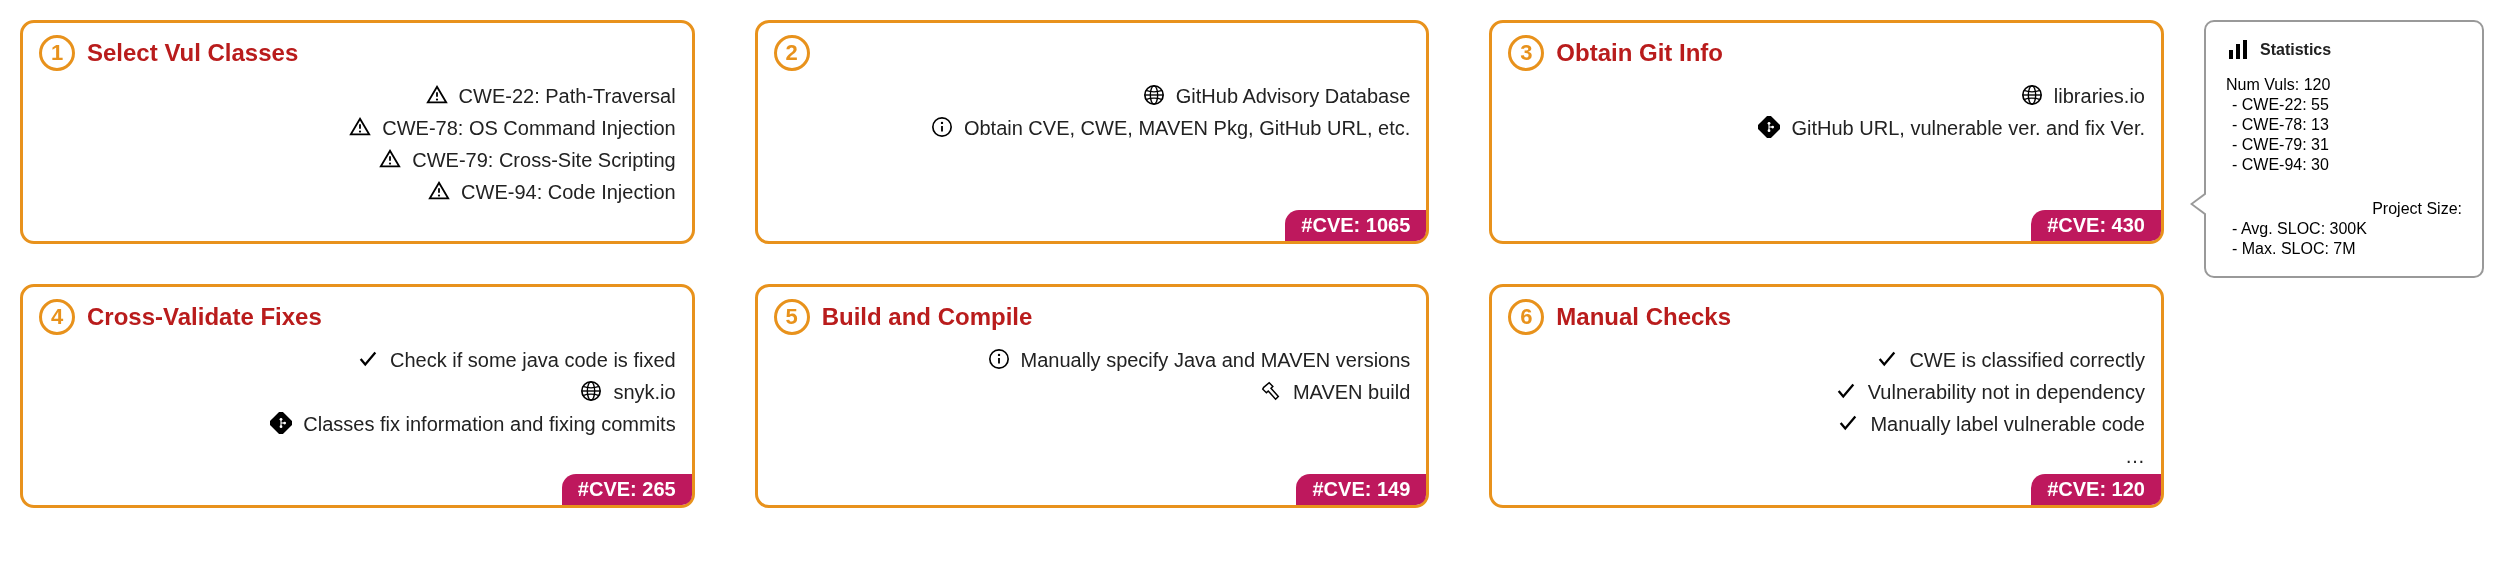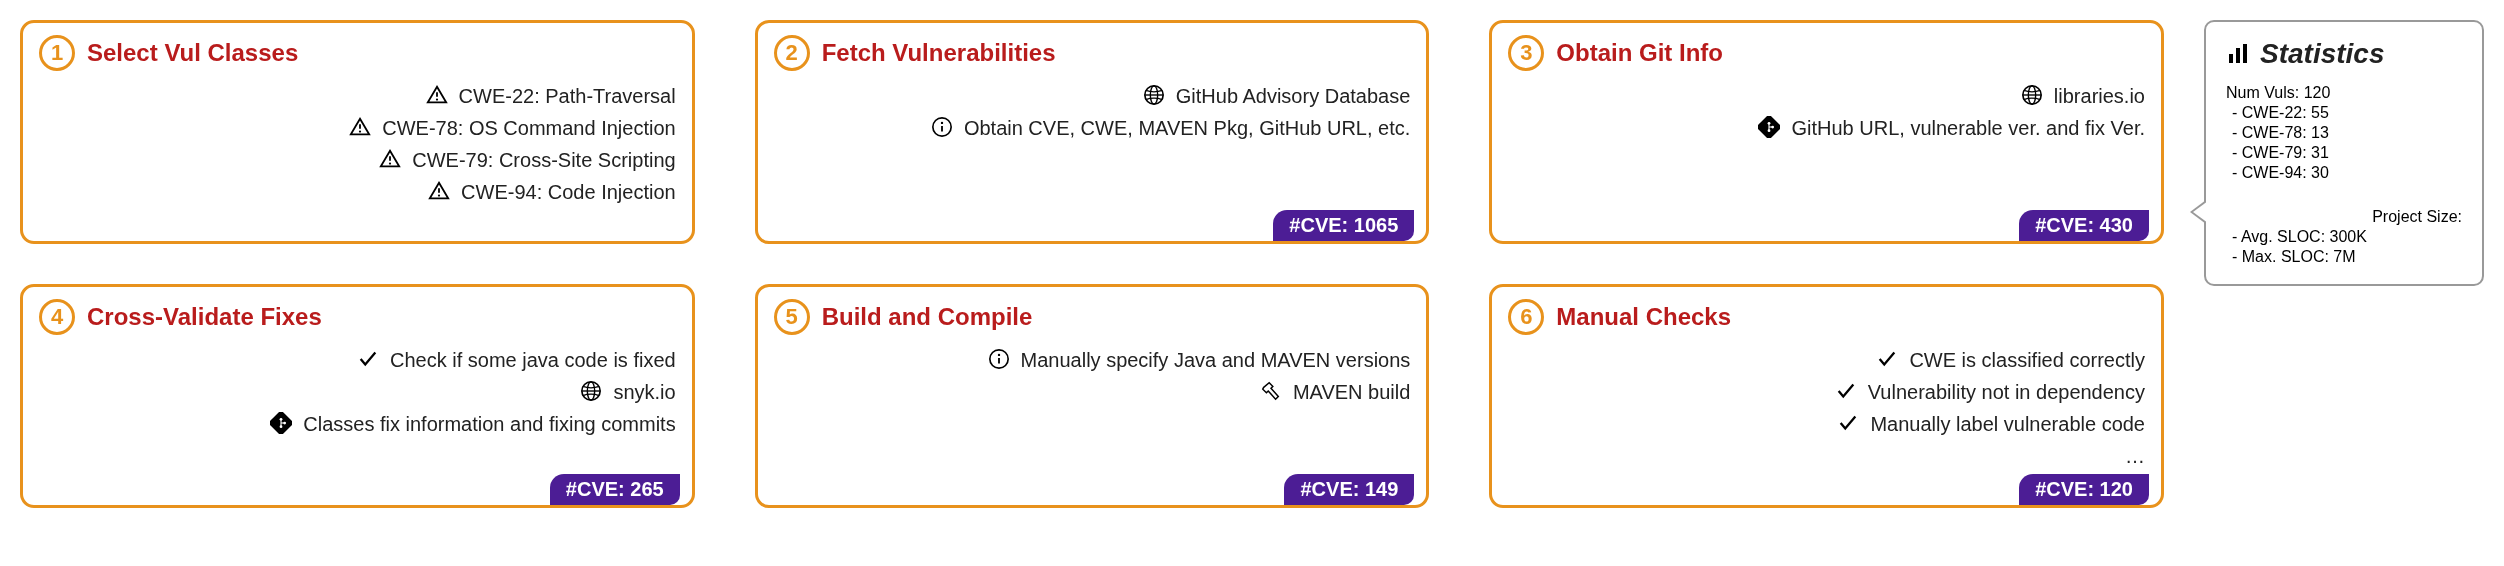--- a/index.html
+++ b/index.html
@@ -66,22 +66,22 @@
       width: 24px;
       height: 24px;
       flex-shrink: 0;
       display: flex;
       align-items: center;
       justify-content: center;
     }
     .badge {
       position: absolute;
       bottom: 0;
-      right: 12px;
-      background: #4c1d95;
+      right: 0;
+      background: #be185d;
       color: #fff;
       font-weight: bold;
       font-size: 20px;
       padding: 4px 16px;
       border-radius: 14px 0 10px 0;
     }
     .stats-box {
       border: 2px solid #999;
       border-radius: 10px;
       padding: 16px 20px;
@@ -113,23 +113,22 @@
       border-right: 15px solid #fff;
     }
     .stats-header {
       display: flex;
       align-items: center;
       gap: 10px;
       margin-bottom: 14px;
     }
     .stats-title {
       font-weight: bold;
-      font-size: 28px;
+      font-size: 16px;
       color: #222;
-      font-style: italic;
     }
     .stats-body p {
       font-size: 16px;
       color: #000000;
       margin-bottom: 2px;
     }
     .stats-body .indent {
       padding-left: 6px;
     }
     .stats-body .section-gap {
@@ -187,21 +186,20 @@
             </svg>
           </span>
           <span>CWE-94: Code Injection</span>
         </li>
     </ul>
   </div>
 
   <div class="box">
     <div class="box-header">
       <div class="step-num">2</div>
-      <div class="box-title">Fetch Vulnerabilities</div>
     </div>
     <ul class="box-items">
       <li>
           <span class="item-icon">
             <svg viewBox="0 0 24 24" width="22" height="22">
               <circle cx="12" cy="12" r="10" fill="none" stroke="#000" stroke-width="1.8"></circle>
               <ellipse cx="12" cy="12" rx="4" ry="10" fill="none" stroke="#000" stroke-width="1.5"></ellipse>
               <line x1="2" y1="12" x2="22" y2="12" stroke="#000" stroke-width="1.5"></line>
               <path d="M3 7 Q12 10 21 7" fill="none" stroke="#000" stroke-width="1.3"></path>
               <path d="M3 17 Q12 14 21 17" fill="none" stroke="#000" stroke-width="1.3"></path>

